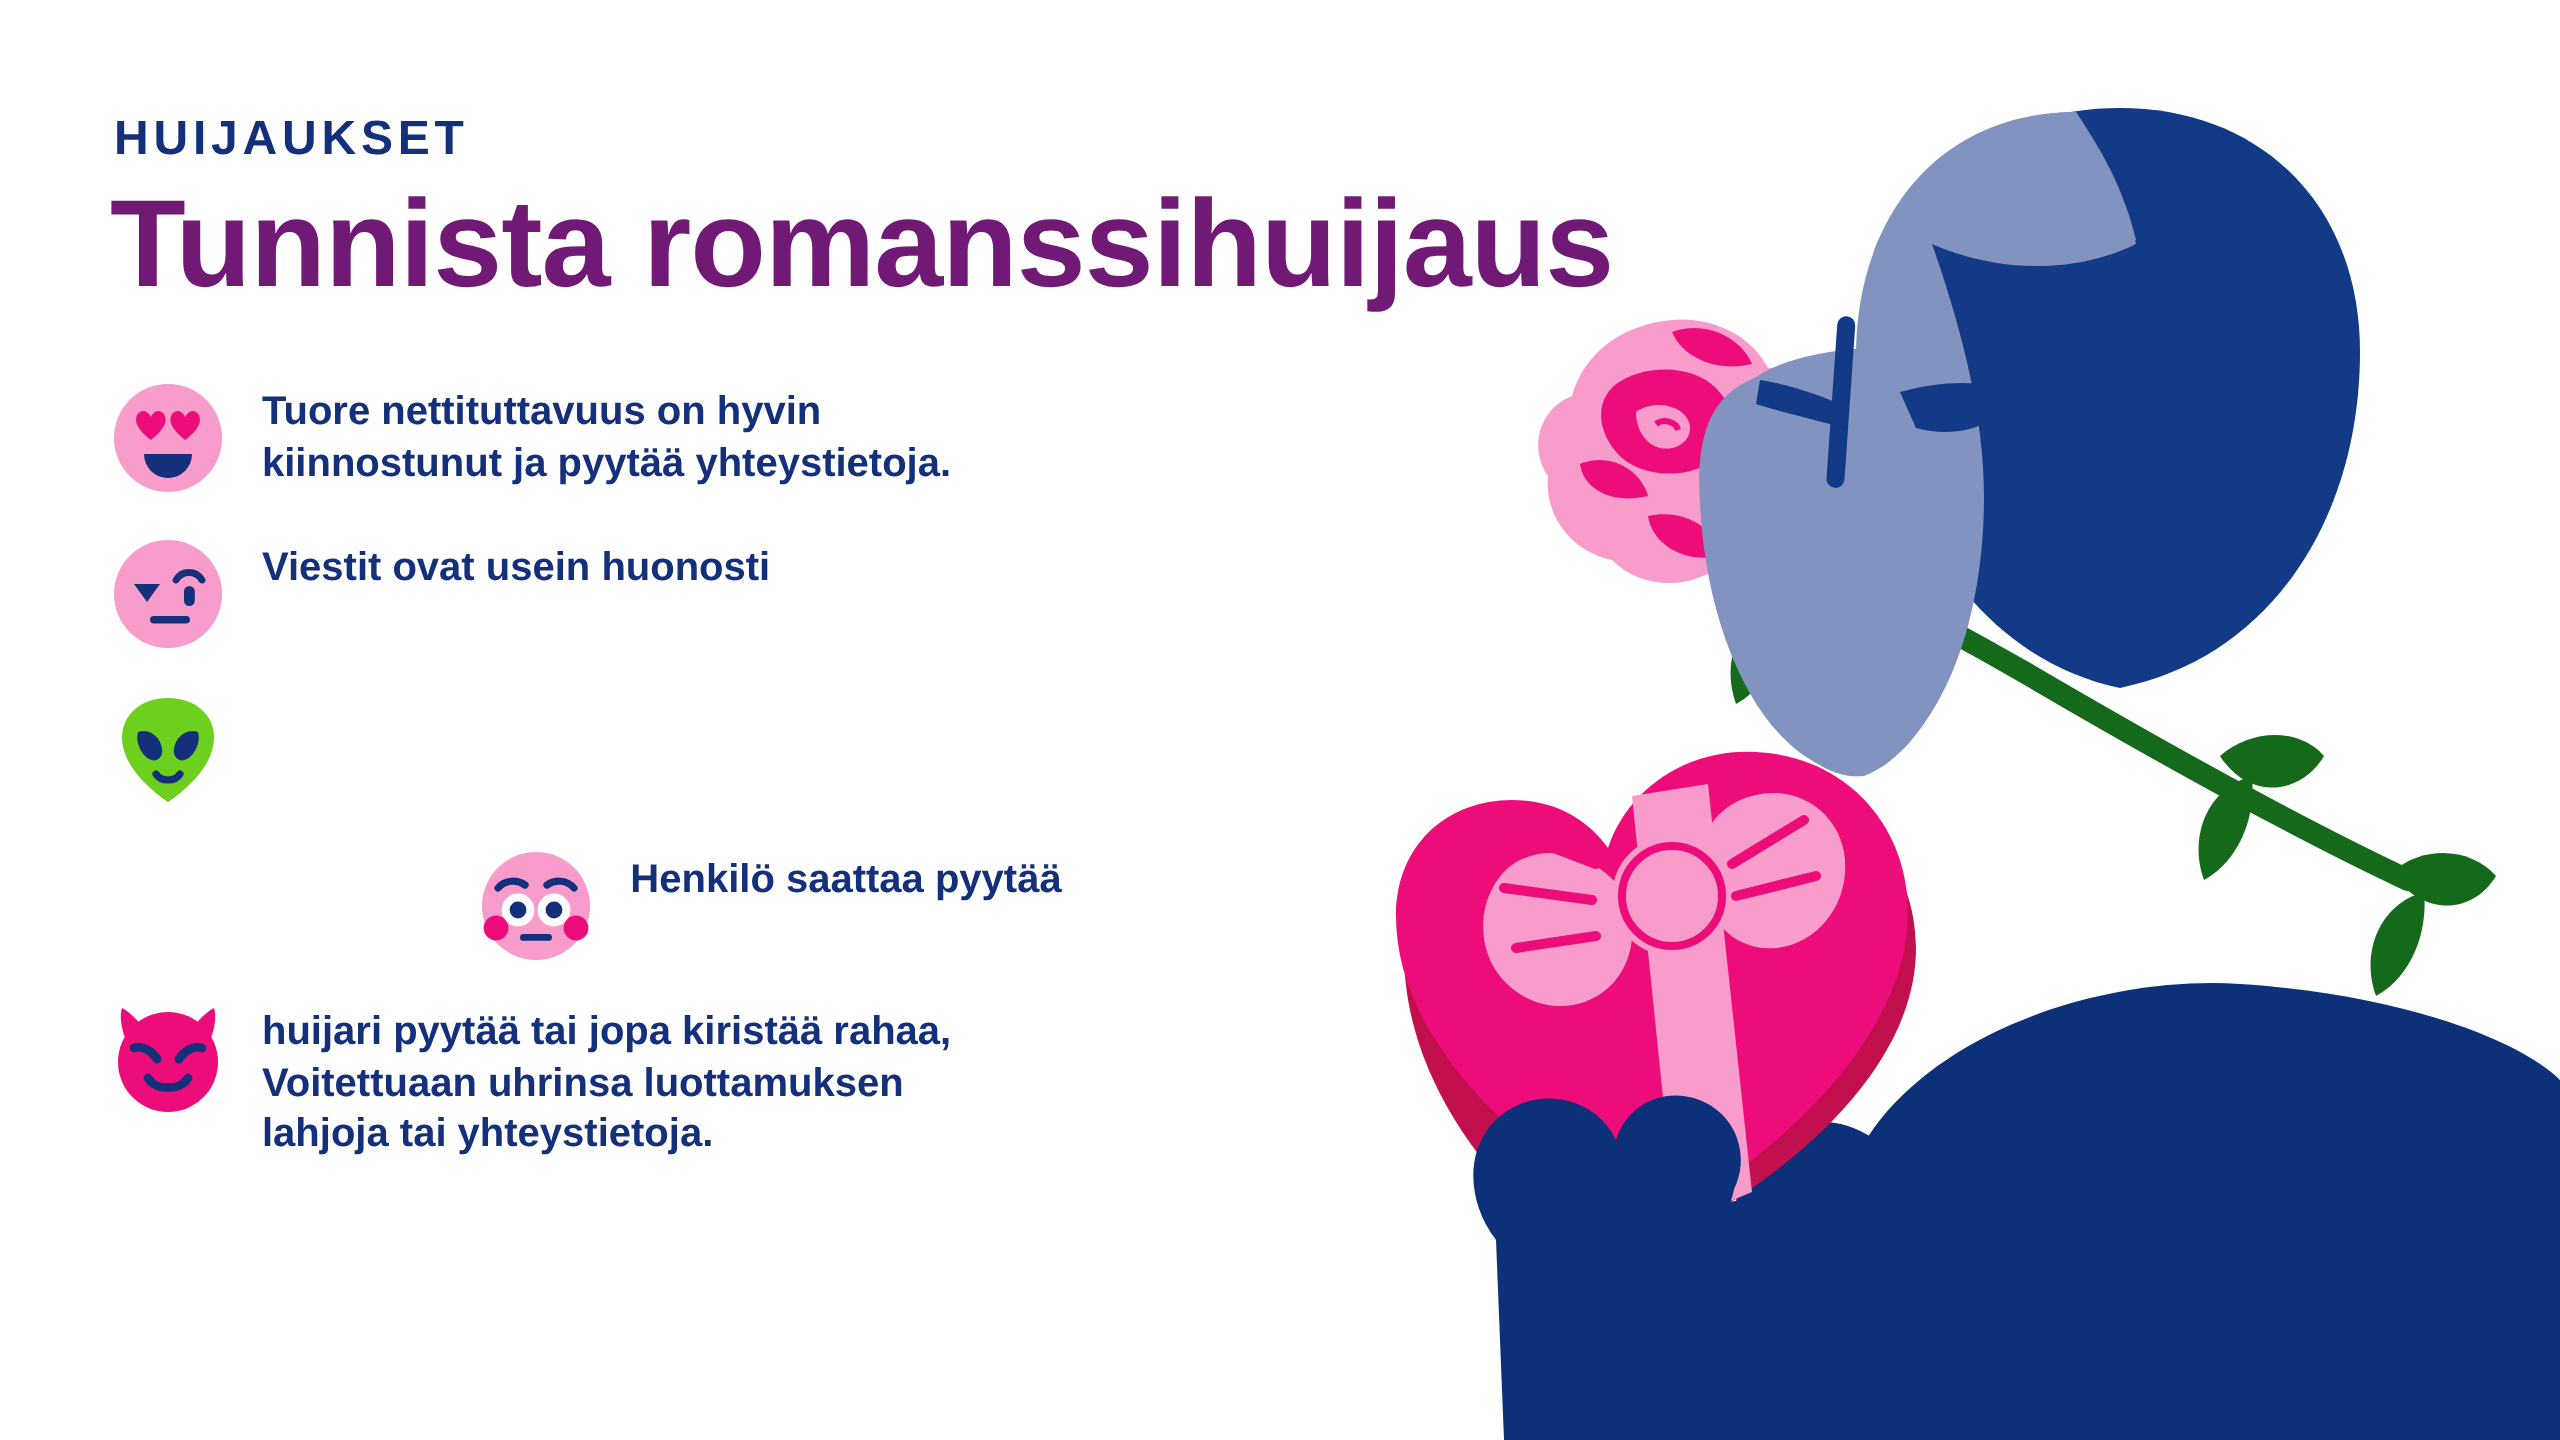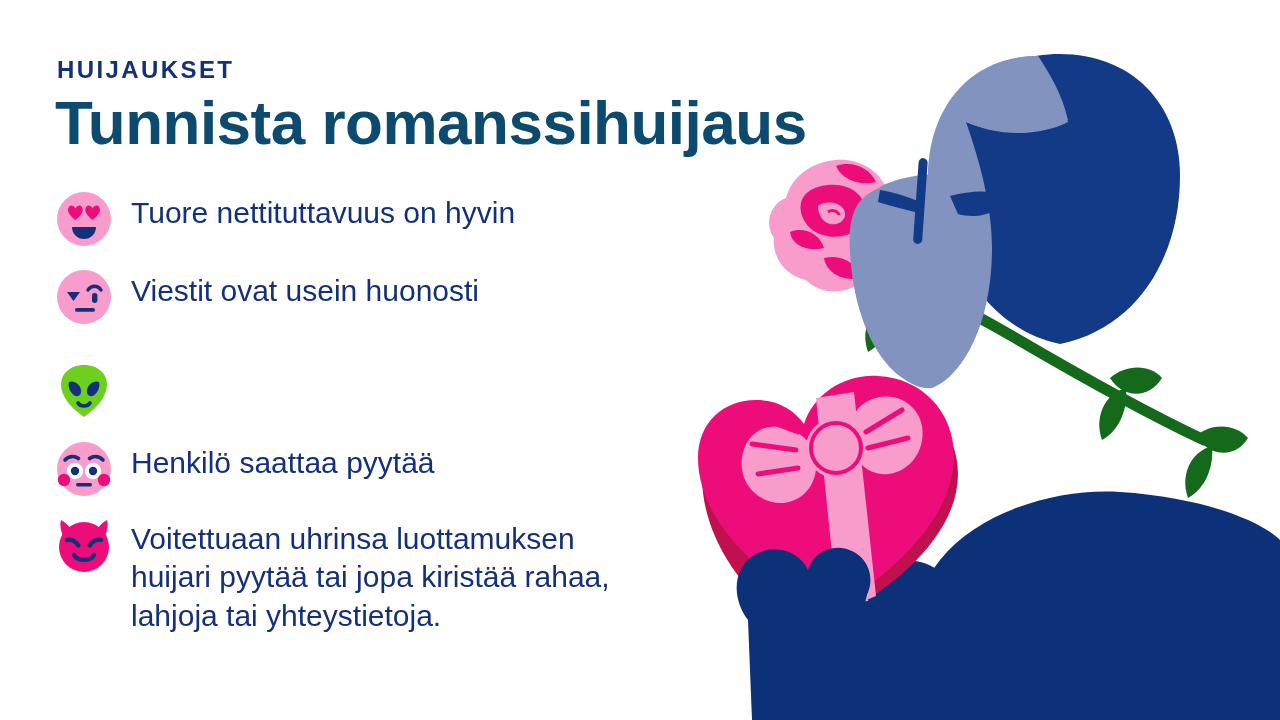--- a/index.html
+++ b/index.html
@@ -8,32 +8,32 @@
   body{font-family:"Liberation Sans","DejaVu Sans",sans-serif;}
 
   .page{position:relative;width:1280px;height:720px;background:#ffffff;}
 
   
   .content{position:absolute;left:0;top:0;width:720px;height:720px;}
 
   .kicker{position:absolute;left:57px;top:58px;font-size:24px;font-weight:bold;
           letter-spacing:2.4px;color:#14307a;line-height:1;}
   .title{position:absolute;left:55px;top:90px;font-size:62px;font-weight:bold;
-         letter-spacing:-0.5px;color:#0c4a6e;line-height:1.05;white-space:nowrap;}
+         letter-spacing:-0.5px;color:#701a75;line-height:1.05;white-space:nowrap;}
 
   .list{position:absolute;left:55px;top:190px;width:660px;}
   .item{position:relative;display:flex;align-items:flex-start;margin-bottom:14px;}
   .item .badge{flex:0 0 auto;width:58px;height:58px;margin-right:18px;position:relative;}
   .item .lines{padding-top:4px;}
-  .line{font-size:30px;font-weight:normal;color:#14307a;line-height:1.28;white-space:nowrap;}
+  .line{font-size:20px;font-weight:bold;color:#14307a;line-height:1.28;white-space:nowrap;}
 
   .i1{margin-bottom:20px;}
-  .i2{margin-bottom:36px;}
+  .i2{margin-bottom:20px;}
   .i3{margin-bottom:20px;}
-  .i4{margin-bottom:18px;}
+  .i4{margin-bottom:18px;justify-content:center;}
 
   
   .badge svg{display:block;width:58px;height:58px;overflow:visible;}
 
   
   .art{position:absolute;left:640px;top:0;width:640px;height:720px;}
   .art svg{display:block;width:640px;height:720px;}
 </style>
 </head>
 <body>
@@ -55,20 +55,21 @@
                      C20.6 18 21.1 17 22.2 16.2 C24.8 14.4 27.8 16.4 27.8 20
                      C27.8 24 22.3 28.6 20.4 30 C18.5 28.6 13 24 13 20 Z" fill="#ec0d7a"></path>
             <path d="M30.2 20 C30.2 16.4 33.2 14.4 35.8 16.2 C36.9 17 37.4 18 37.6 18.6
                      C37.8 18 38.3 17 39.4 16.2 C42 14.4 45 16.4 45 20
                      C45 24 39.5 28.6 37.6 30 C35.7 28.6 30.2 24 30.2 20 Z" fill="#ec0d7a"></path>
             <path d="M17 37 L41 37 A12 12 0 0 1 17 37 Z" fill="#14307a"></path>
           </svg>
         </div>
         <div class="lines">
           <div class="line">Tuore nettituttavuus on hyvin</div>
+          <div class="line">kiinnostunut ja pyytää yhteystietoja.</div>
         </div>
       </div>
 
       <div class="item i2">
         <div class="badge">
           <svg viewBox="0 0 58 58">
             <circle cx="29" cy="29" r="27" fill="#f79ccb"></circle>
             <path d="M12 24 L25 24 L18.5 33 Z" fill="#14307a"></path>
             <path d="M33 22 C36 17 43 17 46 22" stroke="#14307a" stroke-width="3.4" fill="none" stroke-linecap="round"></path>
             <rect x="37" y="25" width="5.4" height="10" rx="2.7" fill="#14307a"></rect>
@@ -119,22 +120,22 @@
           <svg viewBox="0 0 58 58">
             <path d="M8 20 C5 13 5 7 6 4 C10 6 15 11 17.5 15.5 Z" fill="#ec0d7a"></path>
             <path d="M50 20 C53 13 53 7 52 4 C48 6 43 11 40.5 15.5 Z" fill="#ec0d7a"></path>
             <circle cx="29" cy="31" r="25" fill="#ec0d7a"></circle>
             <path d="M12 24 C16 22.5 21 25.5 23.5 29.5" stroke="#14307a" stroke-width="4.4" fill="none" stroke-linecap="round"></path>
             <path d="M46 24 C42 22.5 37 25.5 34.5 29.5" stroke="#14307a" stroke-width="4.4" fill="none" stroke-linecap="round"></path>
             <path d="M19 39 C22.5 45.5 35.5 45.5 39 39" stroke="#14307a" stroke-width="4.4" fill="none" stroke-linecap="round"></path>
           </svg>
         </div>
         <div class="lines">
+          <div class="line">huijari pyytää tai jopa kiristää rahaa,</div>
           <div class="line">Voitettuaan uhrinsa luottamuksen</div>
-          <div class="line">huijari pyytää tai jopa kiristää rahaa,</div>
           <div class="line">lahjoja tai yhteystietoja.</div>
         </div>
       </div>
 
     </div>
   </div>
 
   <div class="art">
     <svg viewBox="0 0 640 720">
 

